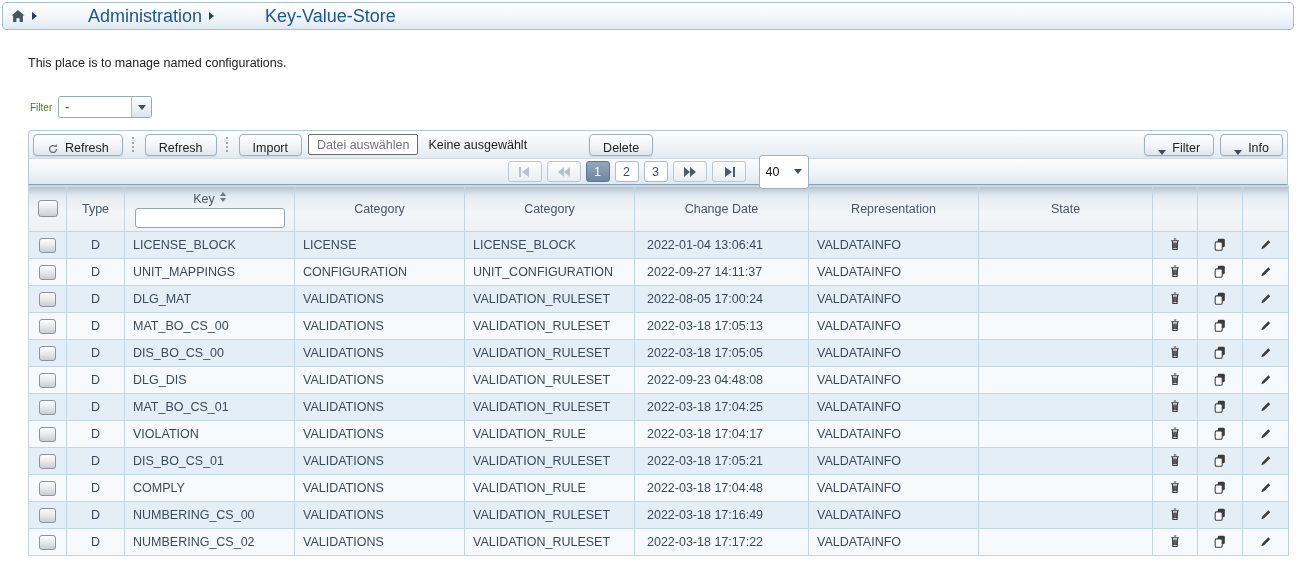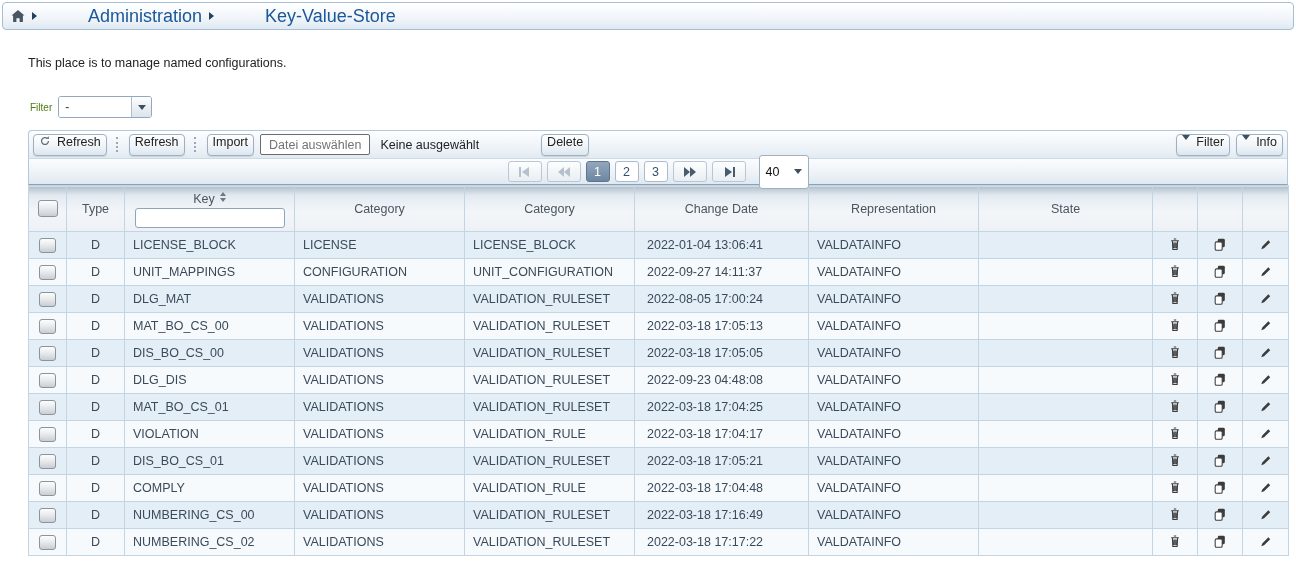--- a/index.html
+++ b/index.html
@@ -25,21 +25,21 @@
   .combo-btn { width:20px; background:linear-gradient(180deg,#fdfdfd,#dce4ec); border-left:1px solid #aebecd;
     display:flex; align-items:center; justify-content:center; cursor:pointer; }
   .caret-down { width:0; height:0; border-top:5px solid #3f4f5f; border-left:4px solid transparent; border-right:4px solid transparent; display:inline-block; }
 
   
   .content { margin:12px 0 0 28px; width:1260px; }
 
   .toolbar { height:28px; border:1px solid #b3c8da; border-bottom:none; border-radius:4px 4px 0 0;
     background:linear-gradient(180deg,#fdfeff 0%,#eef3f8 60%,#e2ebf2 100%);
     display:flex; align-items:center; padding:0 4px; gap:6px; }
-  .btn { height:22px; padding:0 5px; display:inline-flex; align-items:flex-start; gap:6px; cursor:pointer;
+  .btn { height:22px; padding:0 13px; display:inline-flex; align-items:flex-end; gap:6px; cursor:pointer;
     border:1px solid #9db1c3; border-radius:4px; font-size:12.5px; color:#222;
     background:linear-gradient(180deg,#ffffff 0%,#f0f4f8 55%,#dde6ee 100%);
     box-shadow:0 1px 1px rgba(120,140,160,.25); white-space:nowrap; }
   .sep { width:4px; height:15px; border-left:2px dotted #9aa8b5; margin:0 3px; }
   .file-btn { height:21px; padding:0 8px; background:#fff; border:1px solid #6b6b6b; border-radius:2px;
     font-size:12.5px; color:#737373; cursor:pointer; display:inline-flex; align-items:center; }
   .file-status { font-size:12.5px; color:#222; margin-left:4px; }
   .tb-spacer { flex:1; }
   .delete-gap { margin-left:56px; }
 

